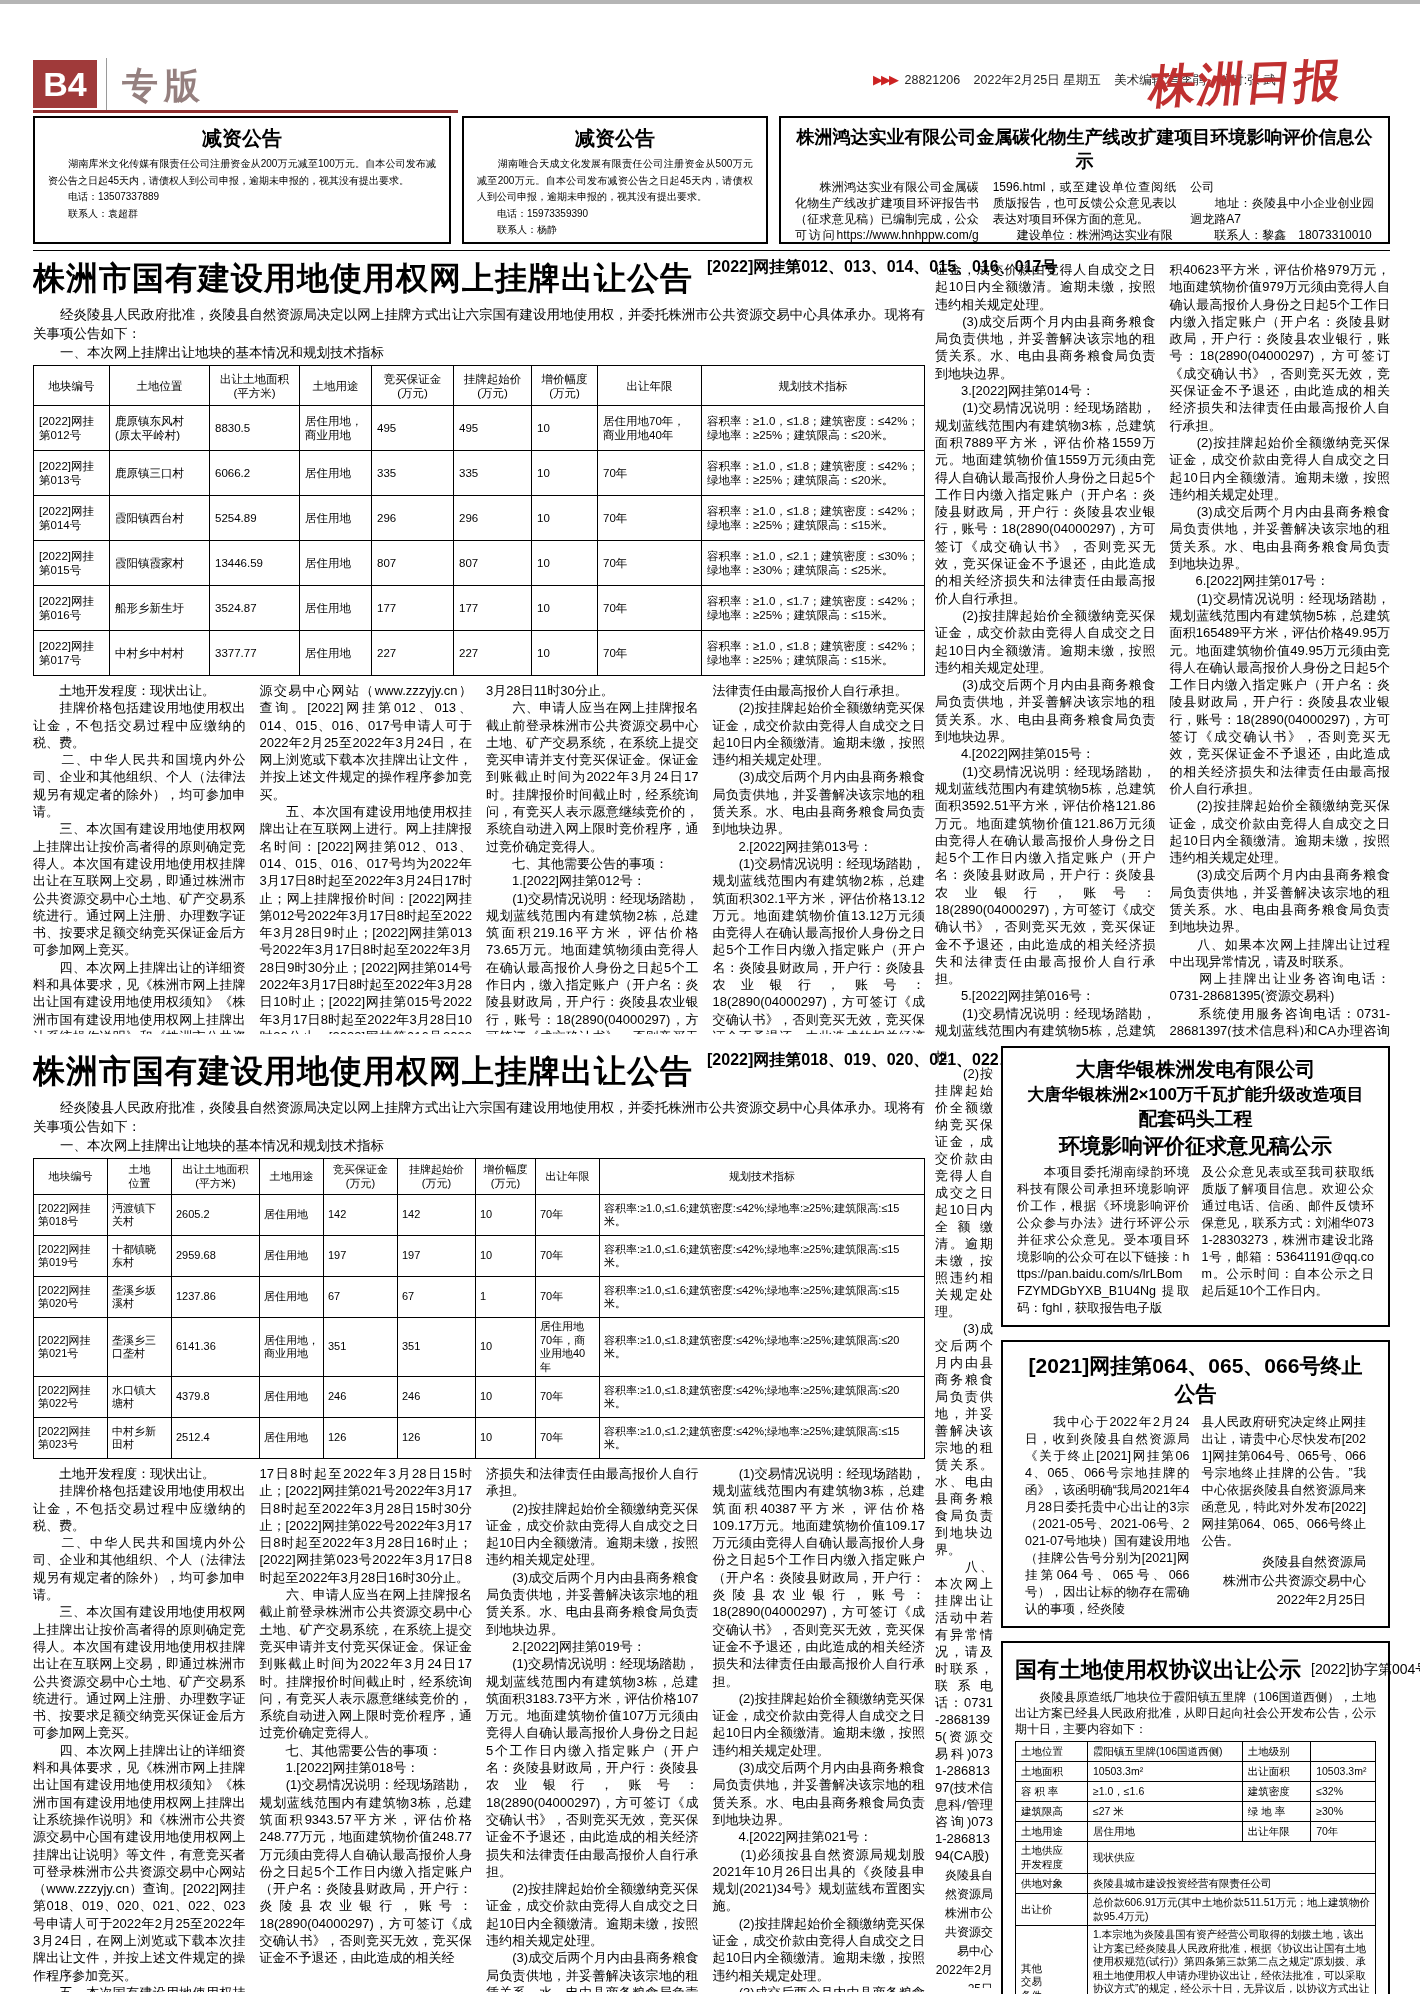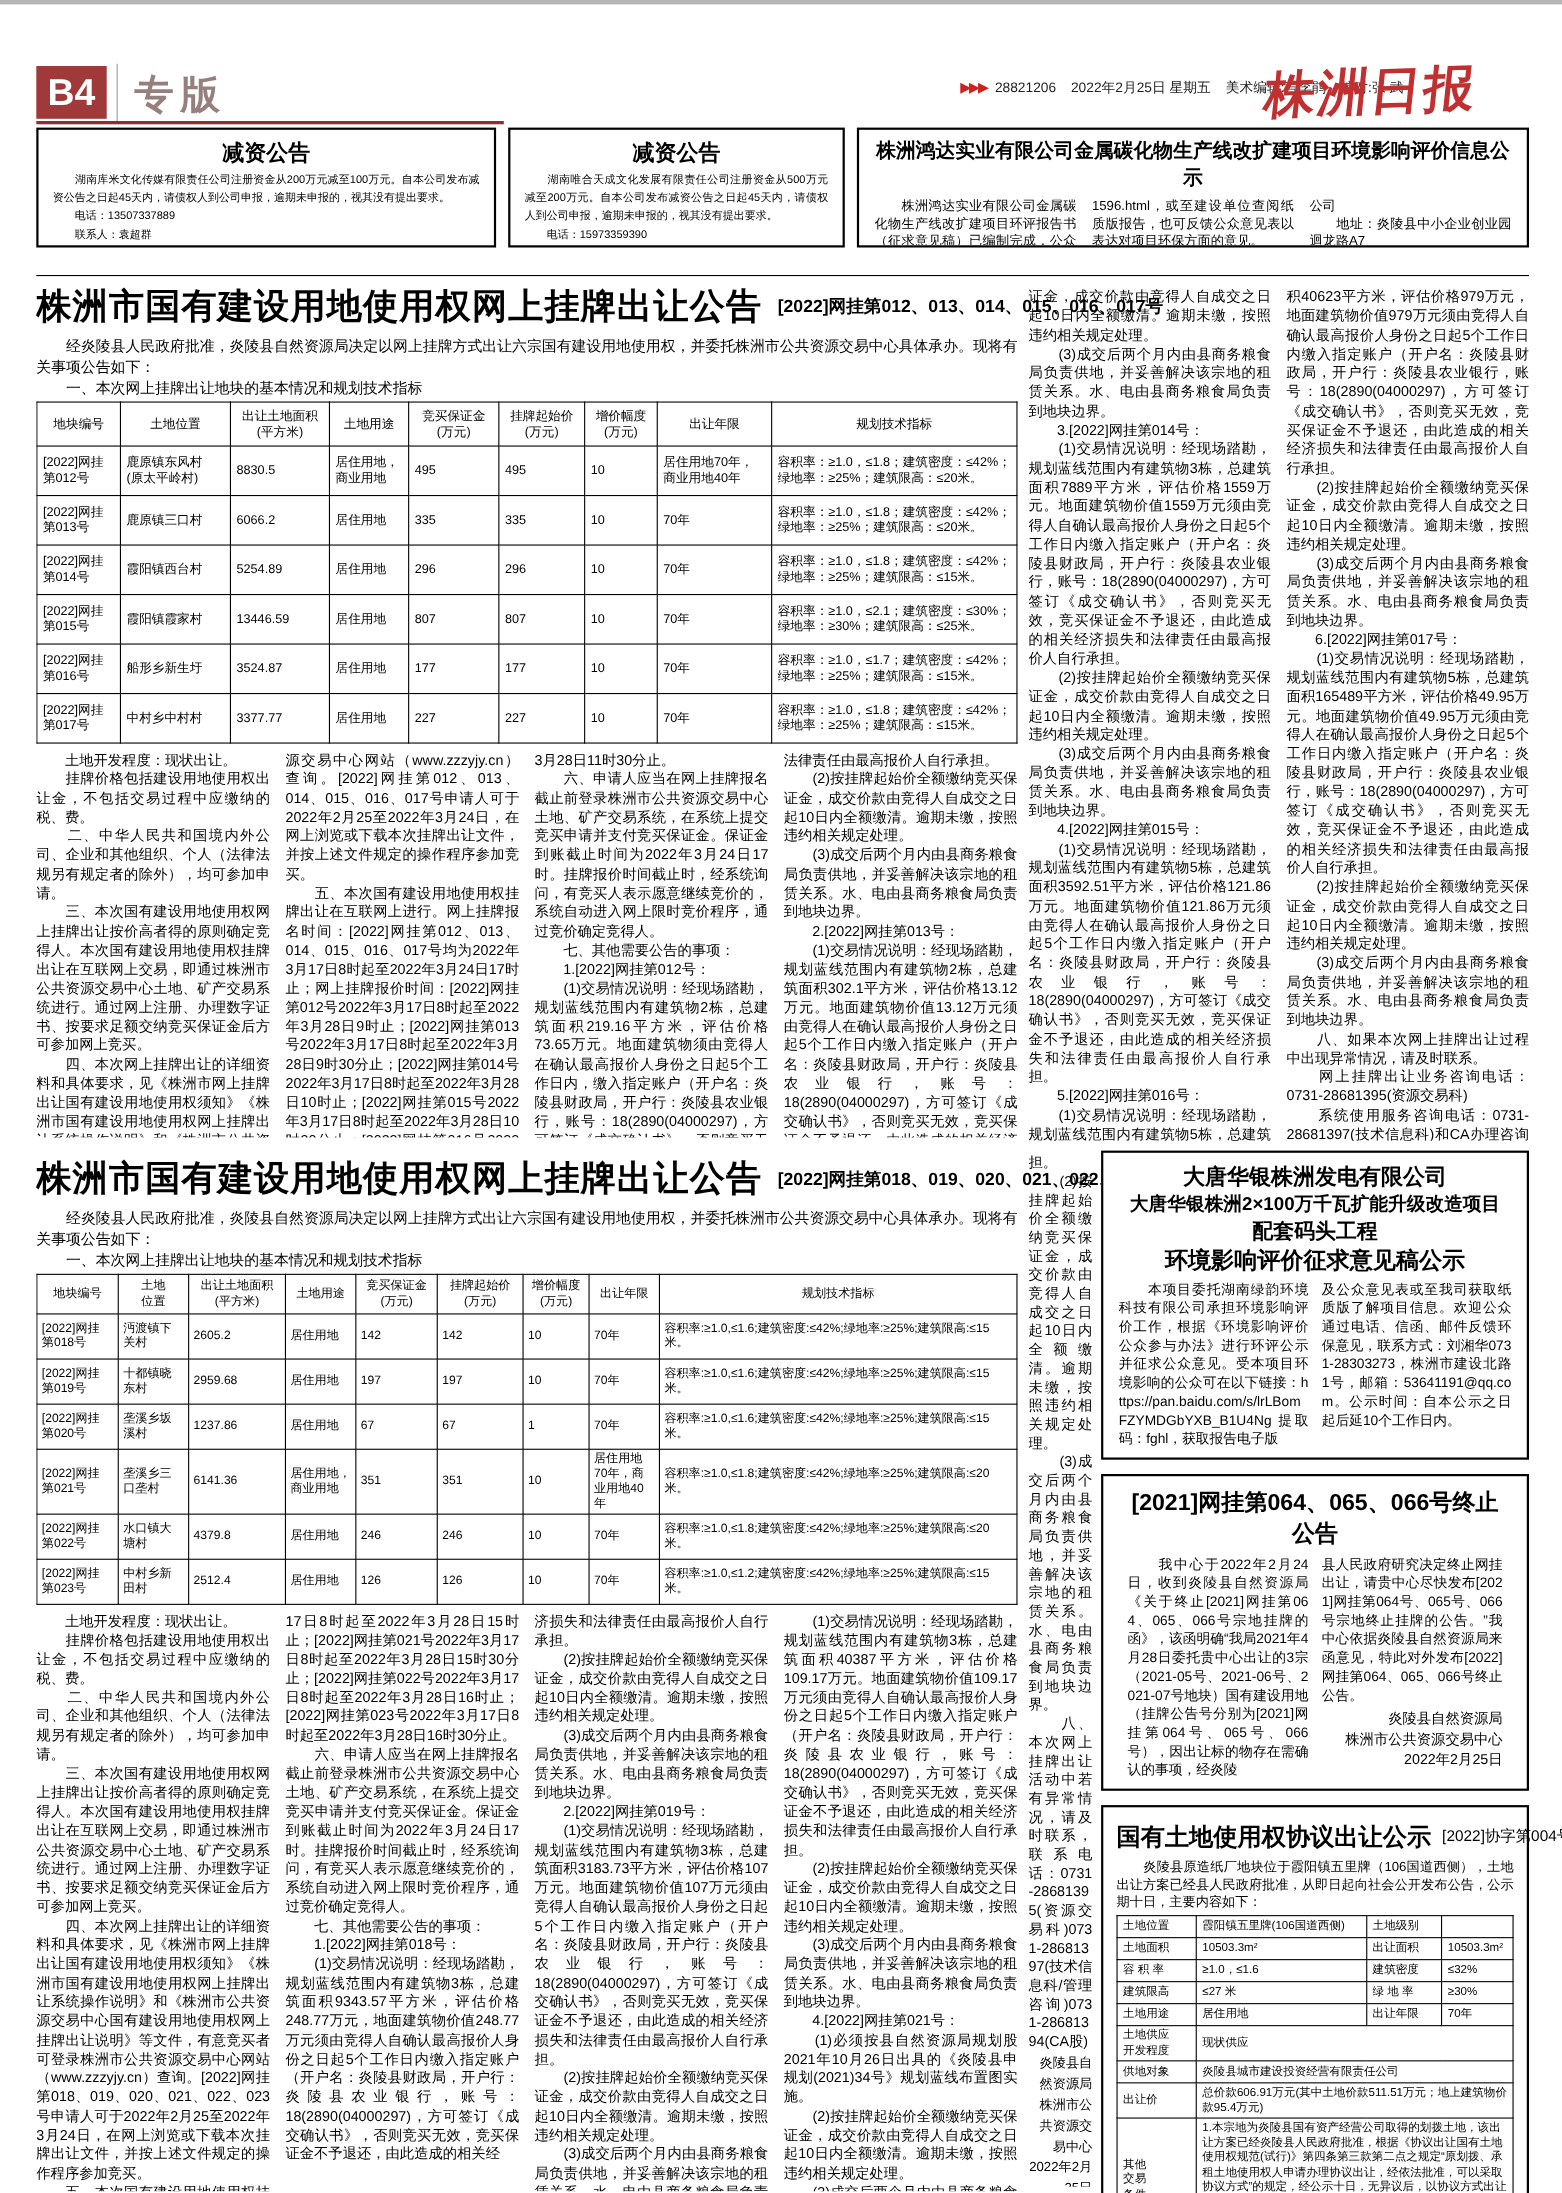--- a/index.html
+++ b/index.html
@@ -13,35 +13,35 @@
   .section-badge{position:absolute;left:122px;top:62px;font-size:36px;font-weight:bold;color:#95807f;letter-spacing:6px}
   .red-rule{position:absolute;left:33px;top:110px;width:425px;height:3px;background:#8f2e2e}
   .meta{position:absolute;left:873px;top:72px;font-size:12.5px;color:#222;white-space:nowrap}
   .meta .arrows{color:#c22;font-size:13px;letter-spacing:-2px;margin-right:4px}
   .meta span{margin-right:10px}
   .masthead{position:absolute;left:1150px;top:52px;width:240px;font-family:"Liberation Serif","DejaVu Serif",serif;
             font-size:46px;font-weight:bold;color:#c03030;transform:skewX(-8deg) rotate(-2deg);letter-spacing:2px;white-space:nowrap}
   
   .box{border:2px solid #000;background:#fff;box-sizing:border-box}
   .jtext{white-space:pre-line;text-align:justify}
-  .notice{position:absolute;top:116px;height:109px;padding:5px 13px;overflow:hidden}
+  .notice{position:absolute;top:116px;height:128px;padding:5px 13px;overflow:hidden}
   .notice .n-title{text-align:center;font-size:20px;font-weight:bold;margin:2px 0 4px 0}
   .notice .n-body{font-size:10px;line-height:16.5px}
   #n1{left:33px;width:418px}
   #n2{left:462px;width:306px}
   #n3{left:779px;width:611px;padding:5px 14px}
   #n3 .n-title{font-size:18px;margin-bottom:6px}
   #n3 .cols3{display:flex;gap:14px}
   #n3 .cols3 > div{flex:1;font-size:12px;line-height:16px;word-break:break-all}
   
   .article{position:absolute;left:33px;width:1357px}
   #a1{top:250px;height:790px;border-top:1px solid #000;overflow:hidden}
   #a2{top:1044px;height:948px;overflow:hidden}
   .a-left{width:892px}
-  .a-title-row{display:flex;align-items:center;margin:6px 0 4px 0;white-space:nowrap}
+  .a-title-row{display:flex;align-items:flex-start;margin:6px 0 4px 0;white-space:nowrap}
   .a-title{font-size:32px;font-weight:bold;letter-spacing:1px}
   .a-tag{font-size:16px;font-weight:bold;margin-left:14px}
   .a-intro{font-size:13.5px;line-height:19px;width:892px}
   table.bigtable{border-collapse:collapse;width:892px;table-layout:fixed;margin-top:3px}
   table.bigtable td{border:1px solid #000;padding:2px 5px;vertical-align:middle;white-space:pre-line;word-break:break-all}
   table.t1 td{font-size:11.5px;line-height:14px}
   table.t1 tr{height:45px}
   table.t1 tr:first-child{height:40px}
   table.t2 td{font-size:11px;line-height:13.5px;padding:2px 4px}
   table.t2 tr{height:41px}

